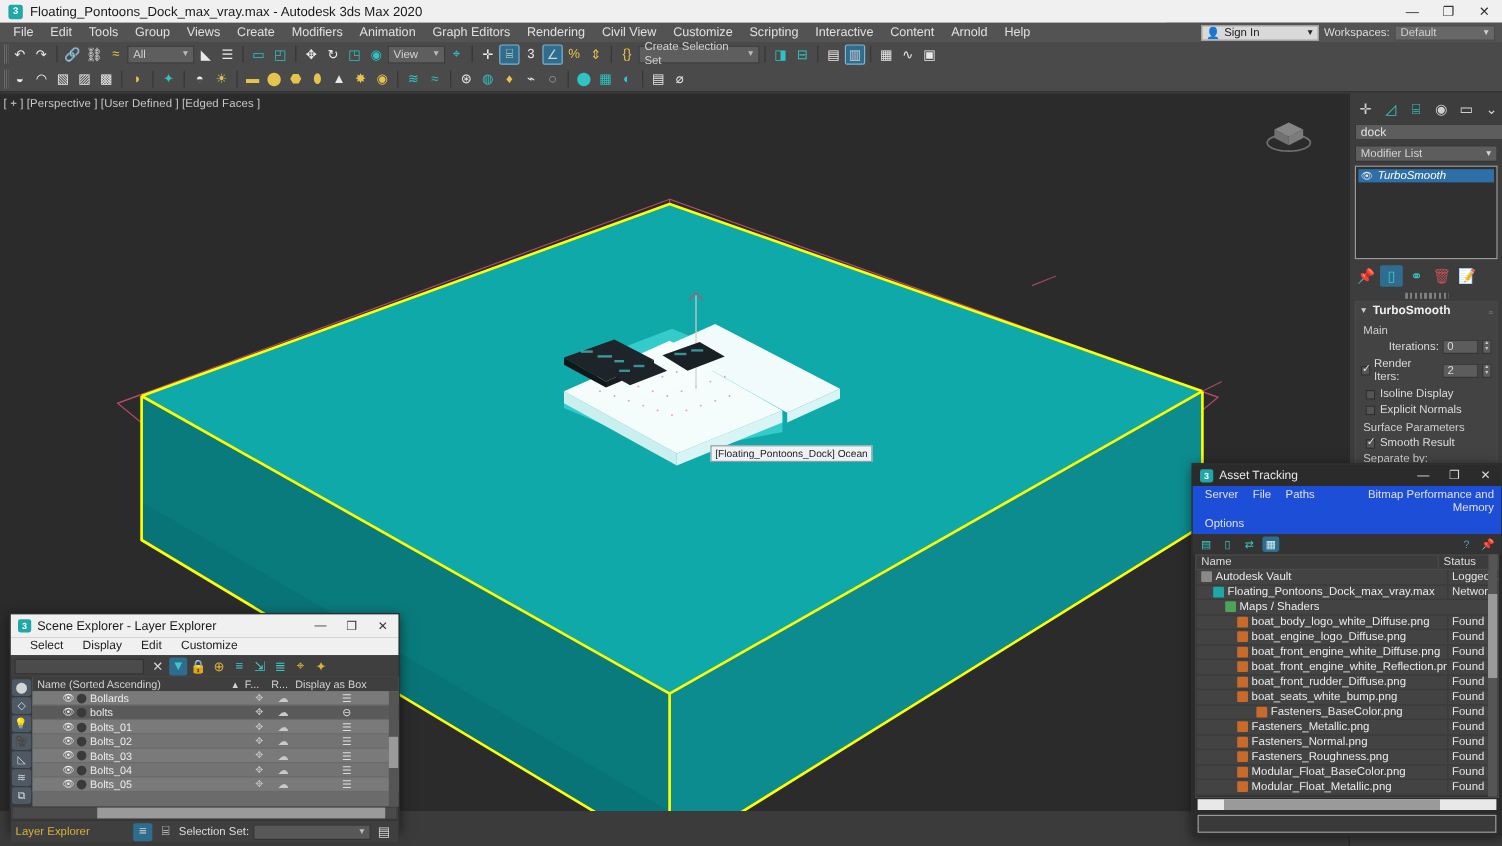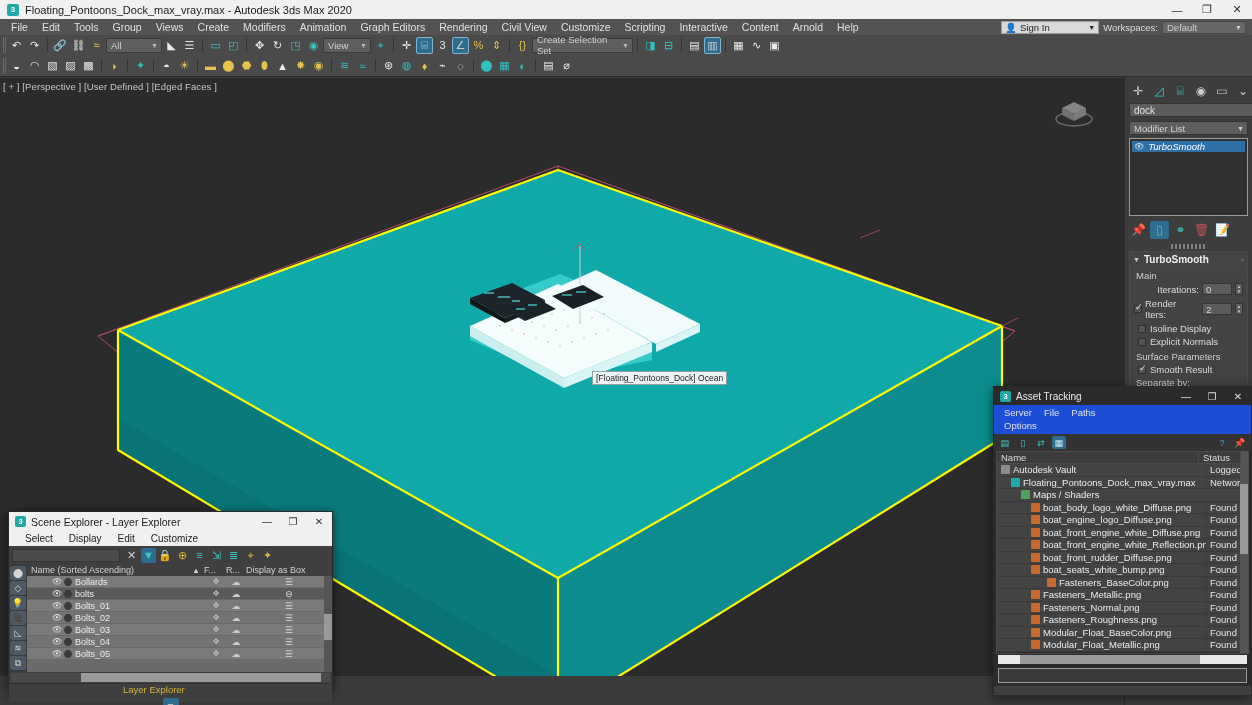--- a/index.html
+++ b/index.html
@@ -197,21 +197,21 @@
   .se-row .eye{width:12px;text-align:center;font-size:8px;}
   .se-row .dot{width:10px;text-align:center;font-size:8px;color:#3a3a3a;}
   .se-row .nm{flex:1;padding-left:2px;}
   .se-row .f1{width:20px;text-align:center;font-size:8px;color:#bfbfbf;}
   .se-row .f2{width:20px;text-align:center;font-size:9px;color:#c9c9c9;}
   .se-row .f3{width:86px;text-align:center;font-size:9px;color:#ddd;}
   .se-vscroll{position:absolute;right:0;top:12px;width:8px;bottom:0;background:#555;}
   .se-vthumb{position:absolute;right:0;top:38px;width:8px;height:26px;background:#9a9a9a;}
   .se-hscroll{height:9px;background:#4a4a4a;margin:1px 2px;position:relative;}
   .se-hthumb{position:absolute;left:70px;top:0;width:240px;height:9px;background:#9a9a9a;}
-  .se-status{height:19px;background:#3f3f3f;display:flex;align-items:center;gap:3px;padding:0 4px;border-top:1px solid #333;flex-direction:column;}
+  .se-status{height:19px;background:#3f3f3f;display:flex;align-items:center;gap:3px;padding:0 4px;border-top:1px solid #333;}
   .se-status .le{width:95px;color:#d9b23a;font-size:9.5px;}
   .se-status .sbtn{width:16px;height:15px;display:flex;align-items:center;justify-content:center;font-size:11px;border-radius:2px;flex:none;}
   .se-status .sbtn.act{background:#2f6d8f;}
   .se-status .sl{font-size:9.5px;color:#ddd;}
   .se-status .ssbox{flex:1;height:13px;background:#585858;border:1px solid #333;display:flex;align-items:center;}
   .se-status .ssbox .dd{margin-left:auto;margin-right:3px;font-size:7px;color:#bbb;}
 
   
   #asset-tracking{left:993px;top:386px;width:259px;height:310px;border:1px solid #2a2a2a;}
   .at-title{height:18px;background:#2b2b2b;color:#e8e8e8;display:flex;align-items:center;font-size:10px;}
@@ -733,20 +733,21 @@
       <div class="t">Asset Tracking</div>
       <div class="wb">—</div>
       <div class="wb">❐</div>
       <div class="wb">✕</div>
     </div>
     <div class="at-menu">
       <div class="r" id="at-menu1">
           <div class="wm">Server</div>
           <div class="wm">File</div>
           <div class="wm">Paths</div>
+          <div class="wm">Bitmap Performance and Memory</div>
         </div>
       <div class="r" id="at-menu2">
           <div class="wm">Options</div>
         </div>
     </div>
     <div class="at-tools">
       <div class="at-t">▤</div>
       <div class="at-t">▯</div>
       <div class="at-t">⇄</div>
       <div class="at-t act">▦</div>

